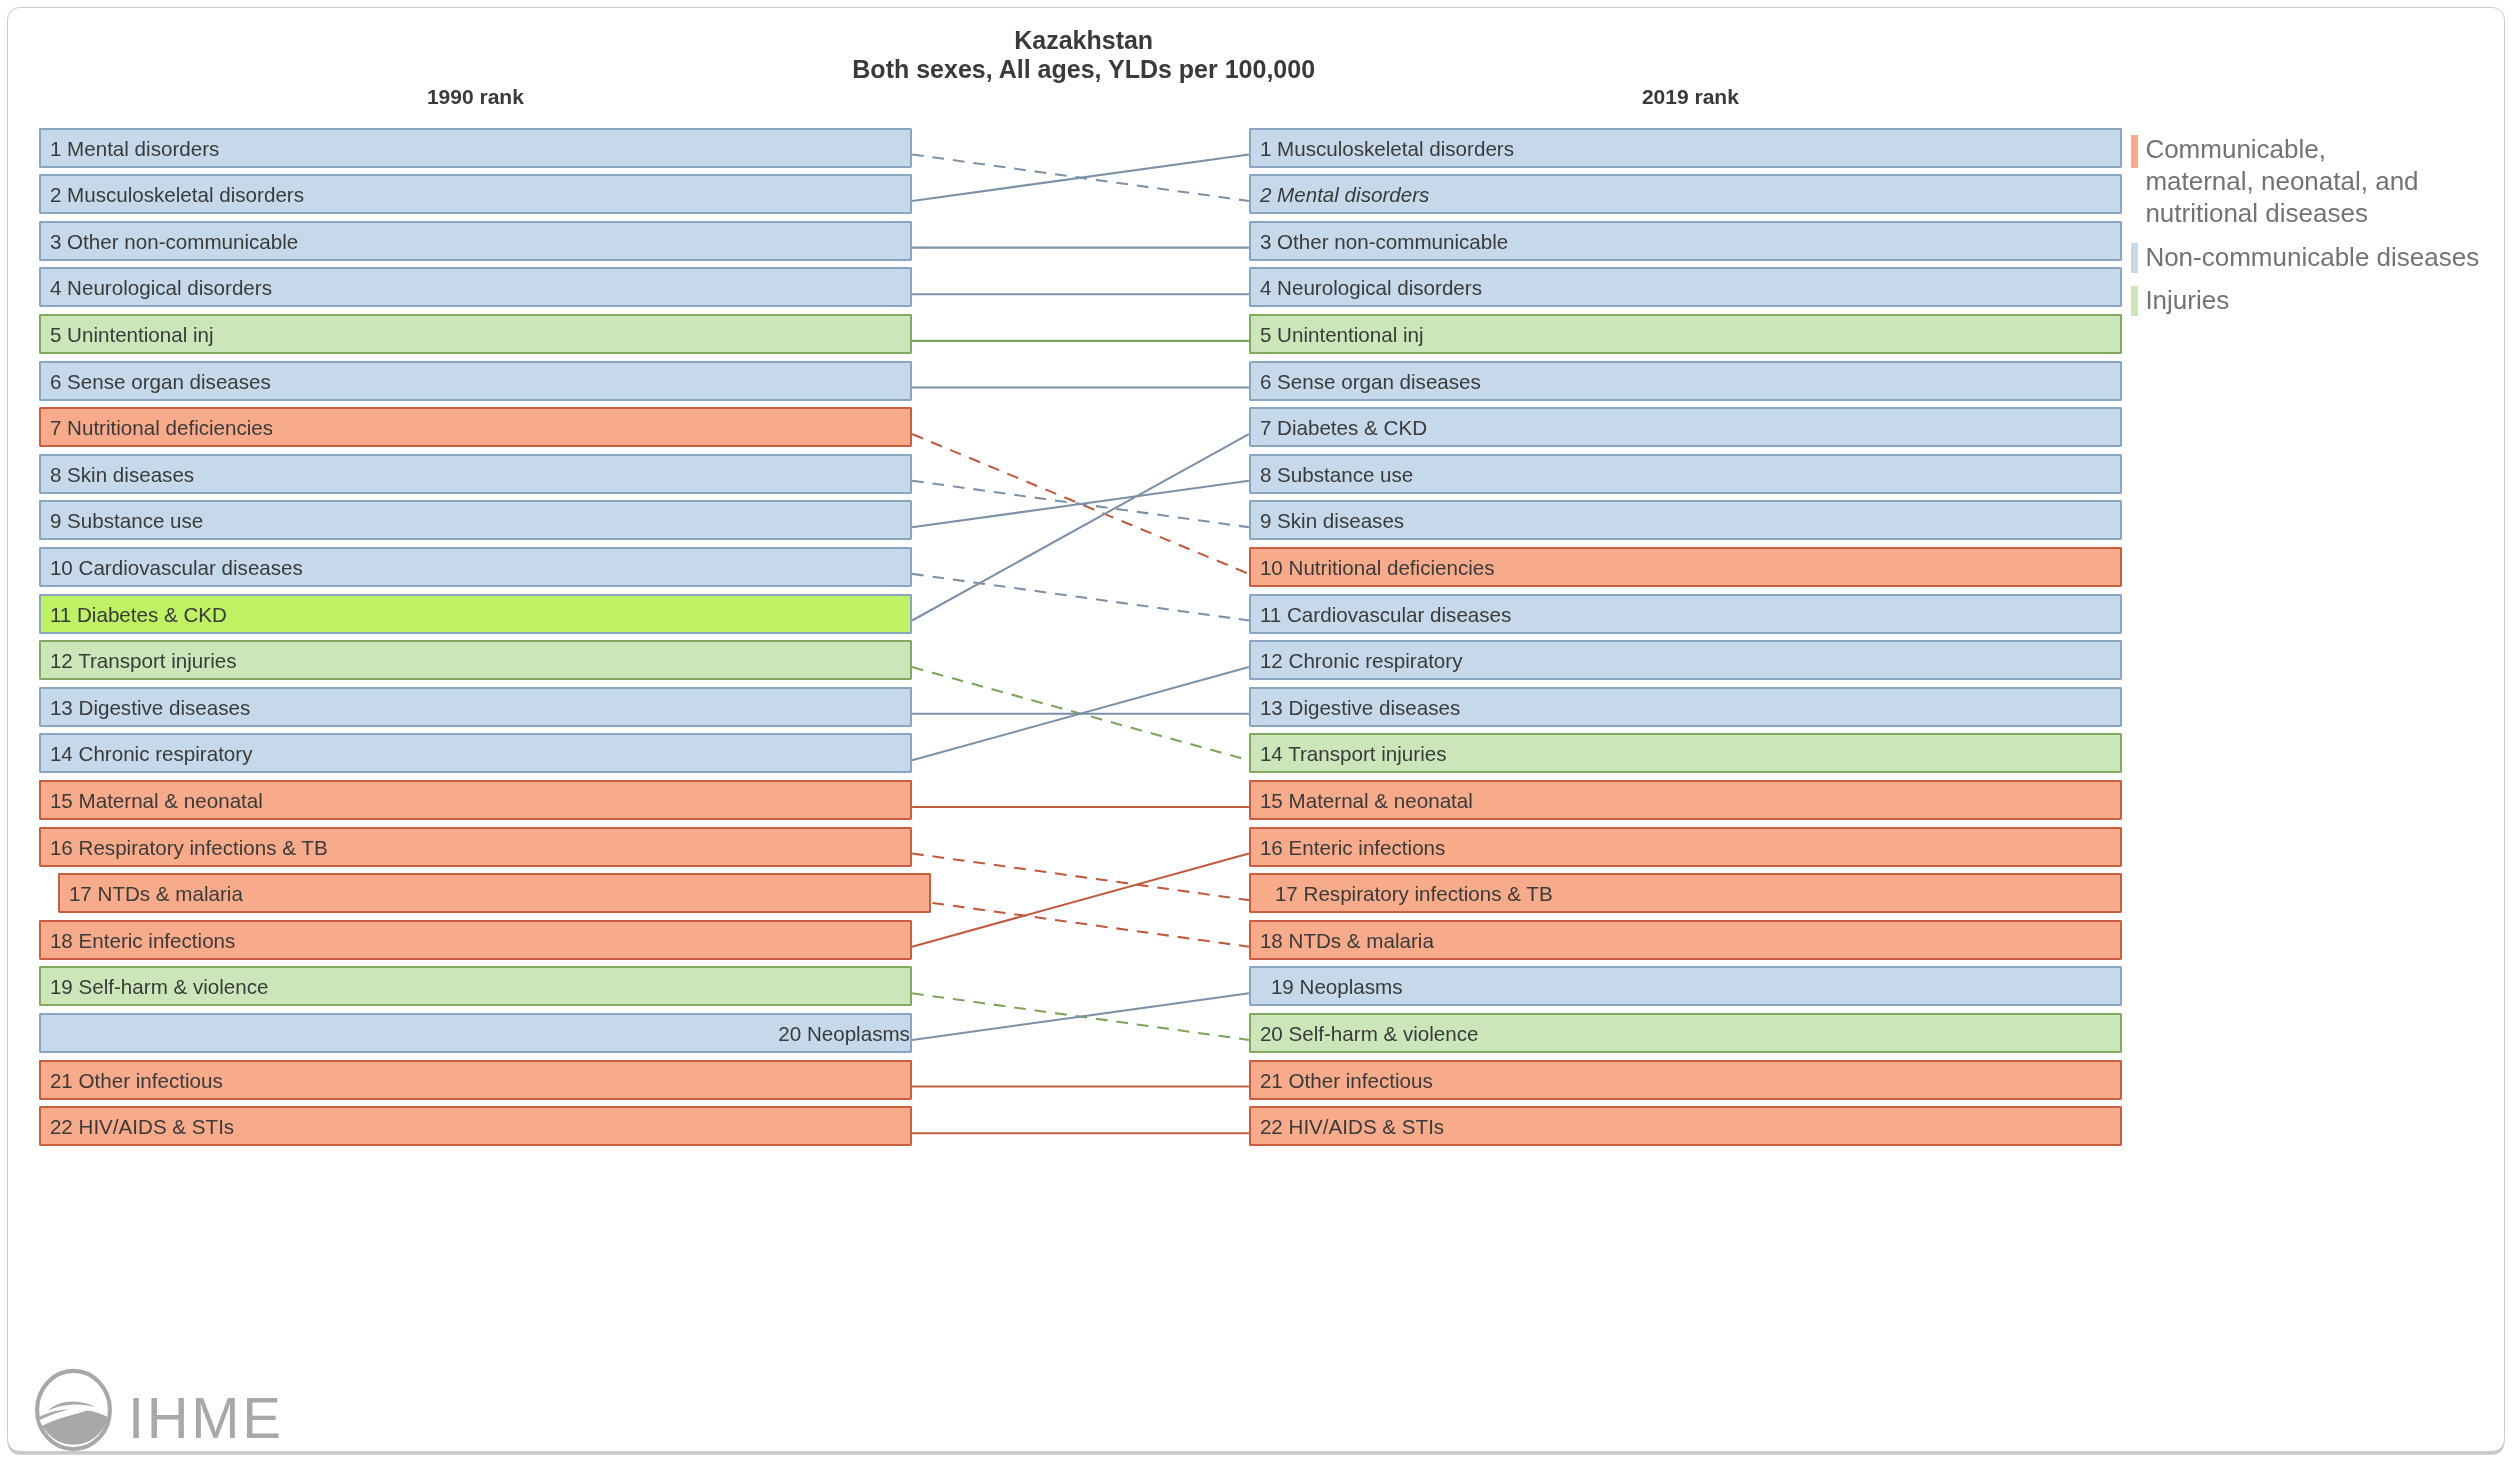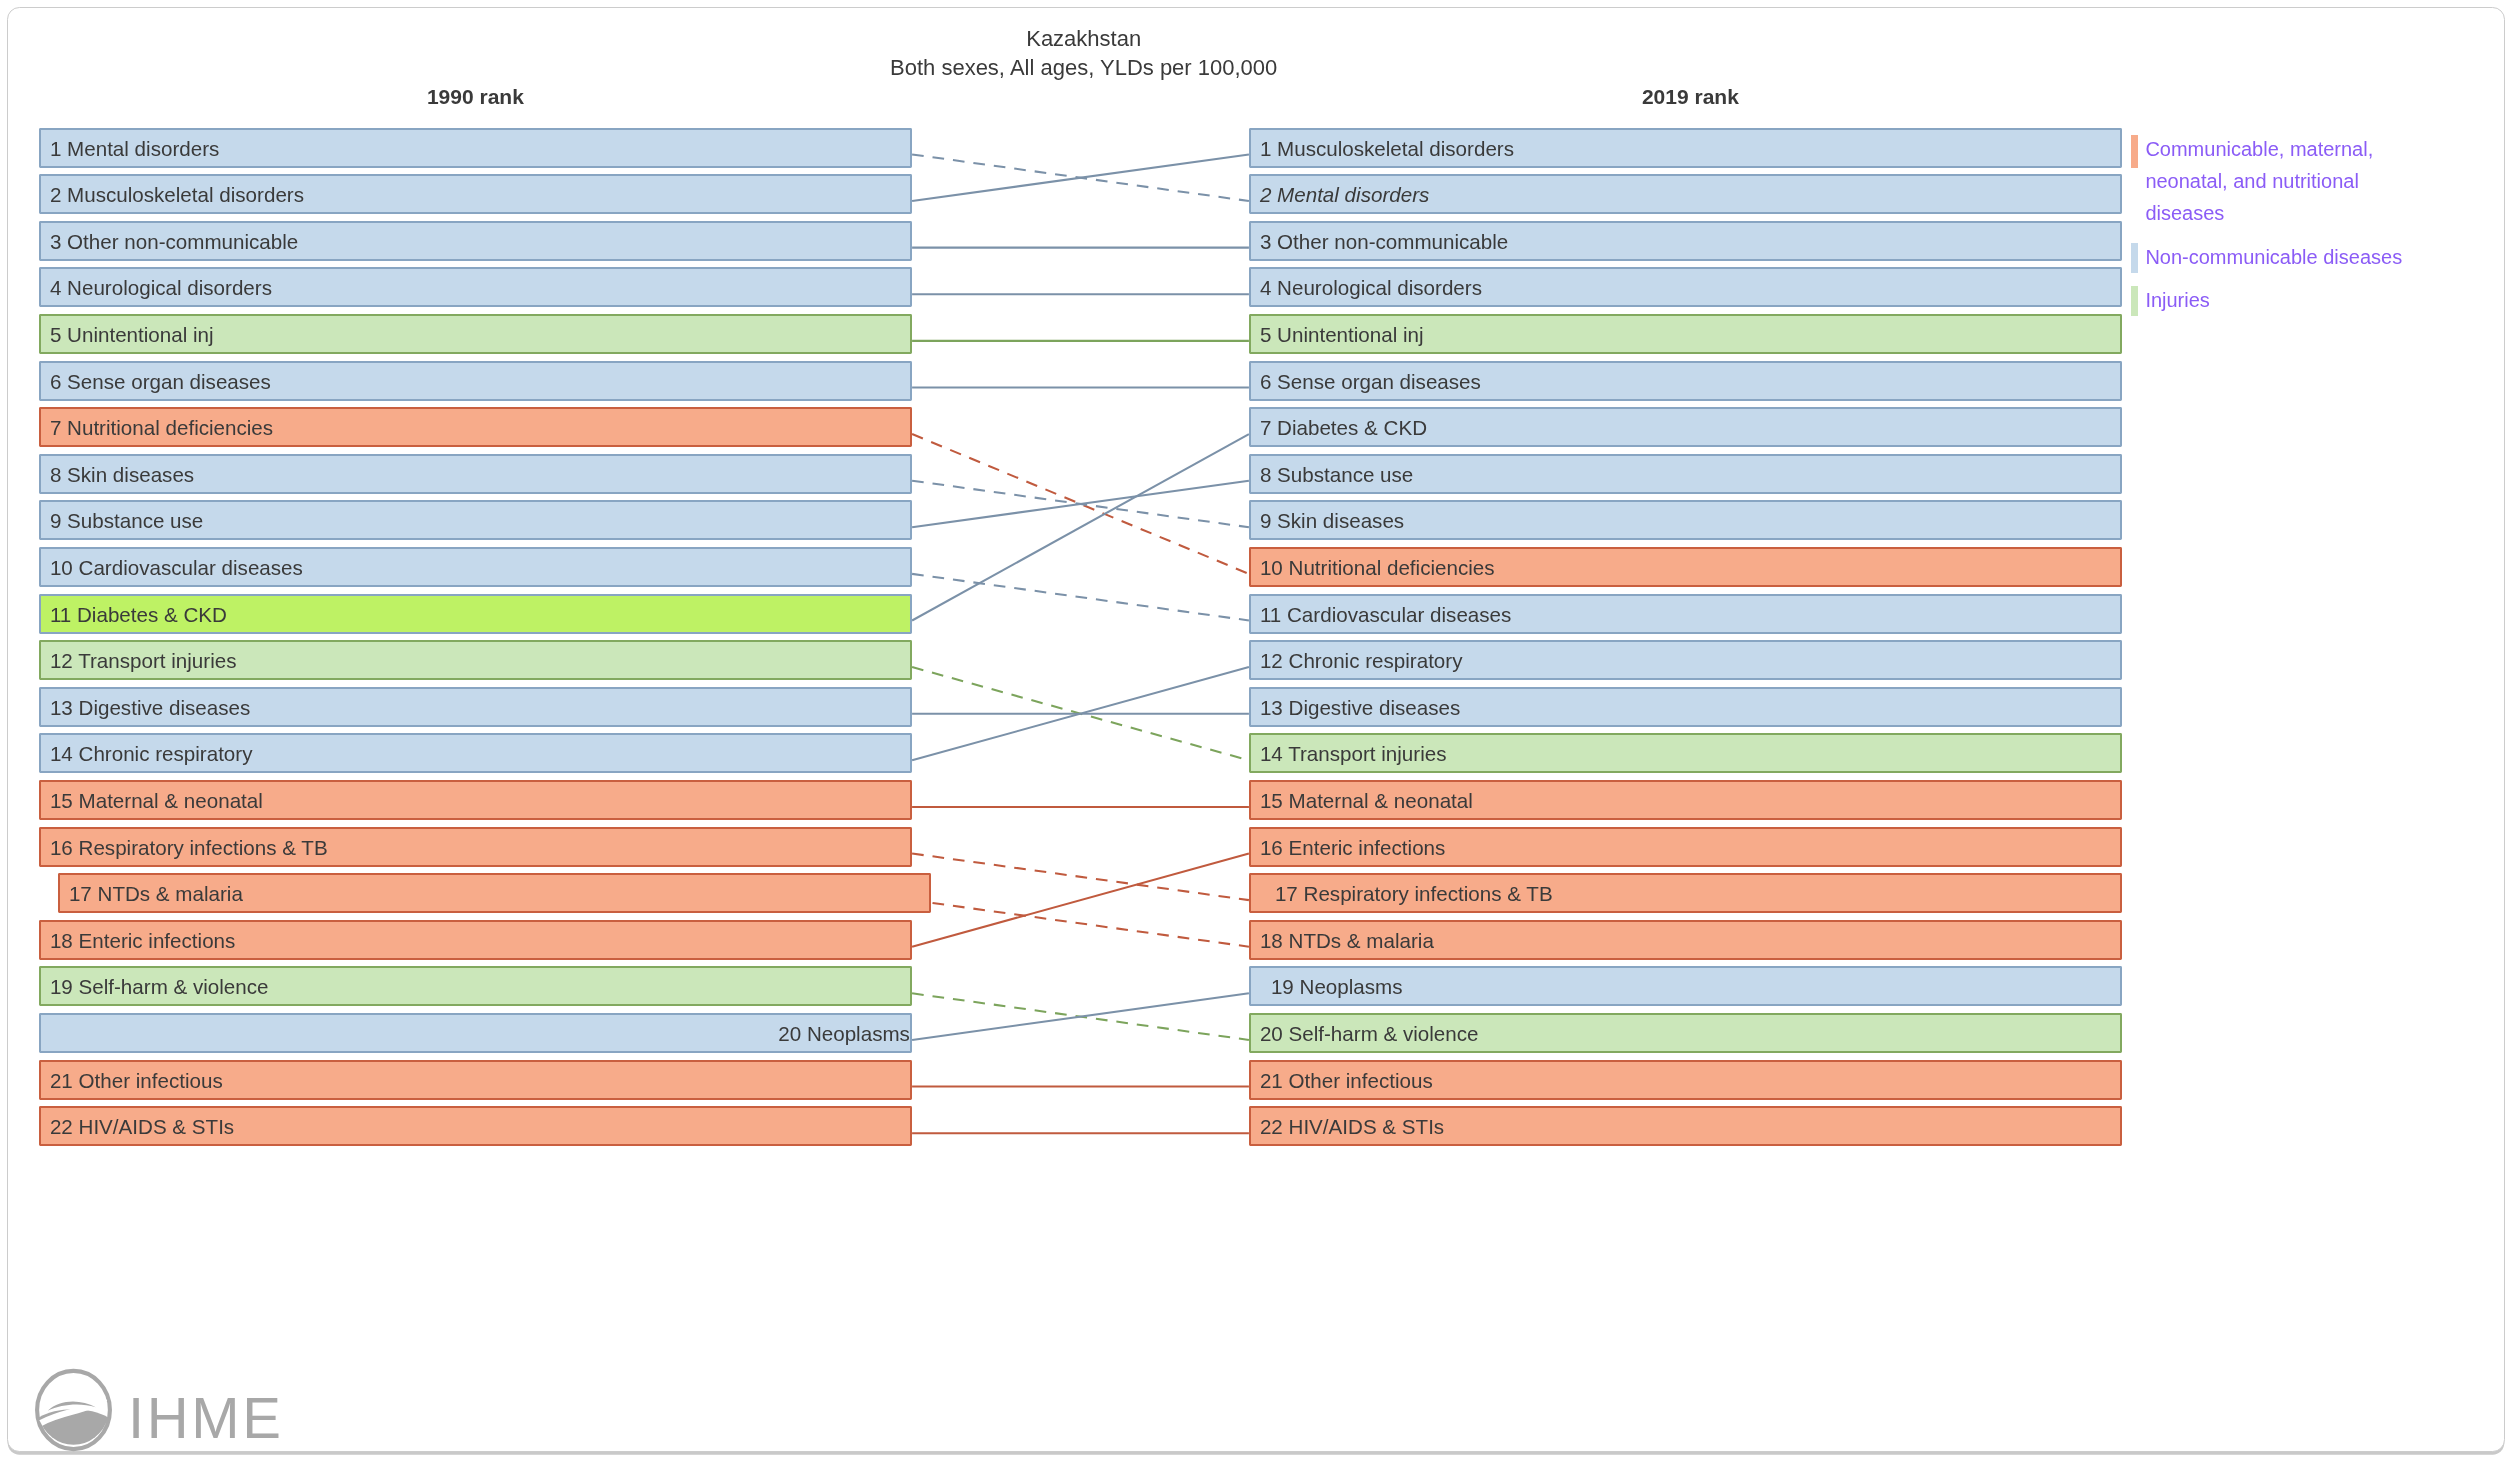--- a/index.html
+++ b/index.html
@@ -1,37 +1,37 @@
 <!DOCTYPE html>
 <html style="font-size:11px"><head>
 <meta charset="utf-8">
 <style>
   html,body{margin:0;padding:0;background:#ffffff;}
   body{width:2512px;height:1480px;position:relative;font-family:"Liberation Sans","DejaVu Sans",sans-serif;}
   .card{position:absolute;left:6.9px;top:6.9px;width:2496px;height:1443px;background:#ffffff;
         border:1.4px solid #cccccc;border-radius:12.4px;box-shadow:0 3.4px 0 -0.7px #c9c9c9;}
   .title,.subtitle{position:absolute;left:10.3px;width:2131px;text-align:center;
-        font-weight:normal;font-size:22px;color:#3a3a3a;}
+        font-weight:bold;font-size:25px;color:#3a3a3a;}
   .title{top:18px;}
   .subtitle{top:47px;}
   .col-header{position:absolute;top:77px;width:825px;text-align:center;
         font-weight:bold;font-size:21px;color:#3a3a3a;}
   .col-header.left{left:55px;}
   .col-header.right{left:1270px;}
   .rank-box{position:absolute;height:40px;line-height:38px;font-size:20.6px;color:#3a3a3a;
         padding-left:9px;box-sizing:border-box;border:2.1px solid;border-radius:1.4px;
         white-space:nowrap;overflow:hidden;}
   .rank-box.left{left:31px;width:873px;}
   .rank-box.right{left:1241px;width:873px;}
   #links{position:absolute;left:904px;top:0;width:337px;height:1480px;overflow:visible;}
   .legend{position:absolute;left:2123px;top:125px;width:381px;}
   .legend-item{display:flex;align-items:flex-start;margin-bottom:11.7px;}
   .legend-swatch{width:7.6px;min-width:7.6px;height:30px;margin-right:6.9px;margin-top:2.1px;}
   .legend-item:first-child .legend-swatch{height:33px;}
-  .legend-text{font-size:20px;line-height:32px;color:#8b5cf6;}
+  .legend-text{font-size:26px;line-height:32px;color:#737373;}
   .legend-item:first-child .legend-text{max-width:275px;}
   .legend-item:nth-child(2) .legend-text,
   .legend-item:nth-child(3) .legend-text{white-space:nowrap;}
   .logo{position:absolute;left:26px;top:1360px;display:flex;align-items:center;}
   .logo-text{font-size:58px;color:#a8a8a8;letter-spacing:2.7px;margin-left:15px;margin-top:15px;}
 </style>
 </head>
 <body>
 
 <div class="card">

